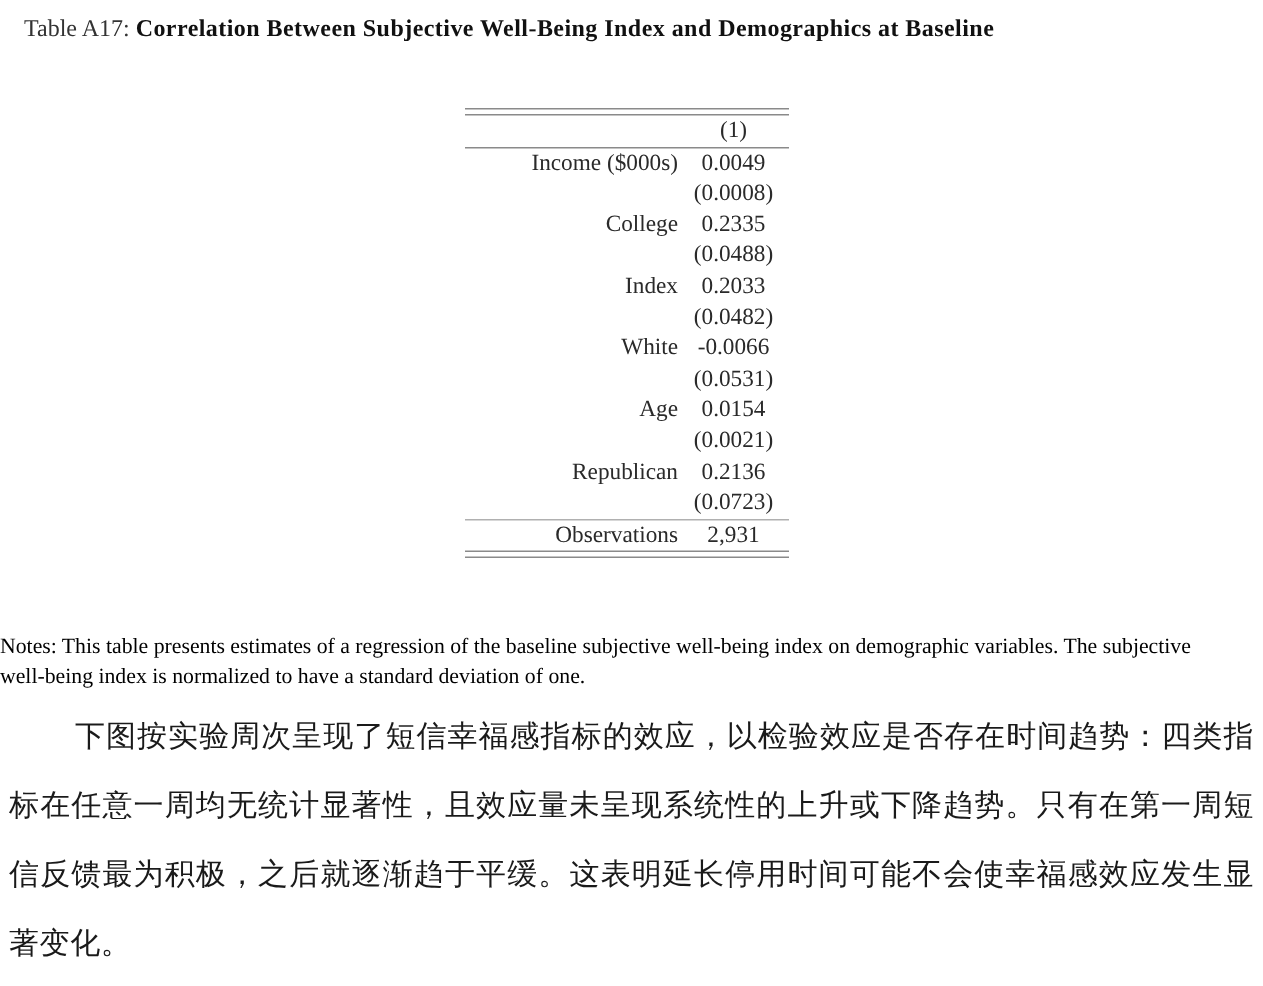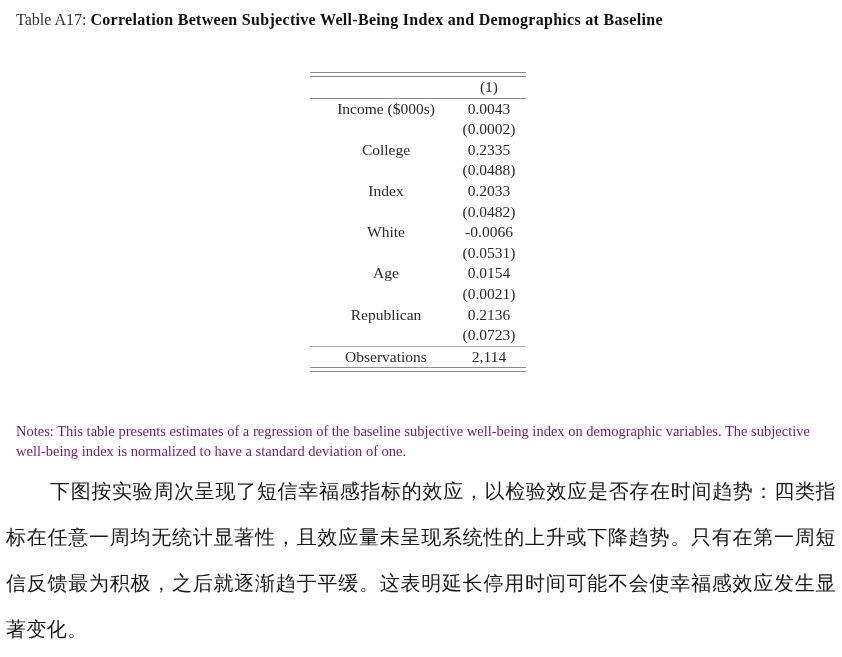--- a/index.html
+++ b/index.html
@@ -56,42 +56,42 @@
       box-sizing: border-box;
     }
     table.reg td {
       padding: 0;
       height: 20.6px;
       line-height: 20.6px;
       white-space: nowrap;
     }
     table.reg td.var {
       padding-left: 10px;
-      text-align: center;
+      text-align: right;
       width: 132px;
     }
     table.reg td.val {
       text-align: center;
     }
     table.reg tr.header td {
       border-bottom: 1.5px solid #8a8a8a;
     }
     table.reg tr.obs td {
       border-top: 1.5px solid #b0b0b0;
       font-family: Liberation Serif, serif;
     }
     .notes {
       position: absolute;
-      left: 16px;
+      left: 0;
       top: 421px;
       width: 810px;
       font-family: "Liberation Serif", "DejaVu Serif", serif;
       font-size: 14.5px;
       line-height: 20px;
-      color: #701a75;
+      color: #000000;
     }
     .cn-para {
       position: absolute;
       left: 6px;
       top: 470px;
       width: 830px;
       font-family: Liberation Mono, monospace;
       font-size: 20px;
       line-height: 46px;
       color: #1a1a1a;
@@ -112,25 +112,25 @@
   <div class="rule-double"></div>
   <table class="reg">
     <tbody>
         <tr class="header">
       <td class="var"></td>
       <td class="val">(1)</td>
     </tr>
 
     <tr>
       <td class="var">Income ($000s)</td>
-      <td class="val">0.0043</td>
+      <td class="val">0.0049</td>
     </tr>
     <tr>
       <td class="var"></td>
-      <td class="val">(0.0002)</td>
+      <td class="val">(0.0008)</td>
     </tr>
 
     <tr>
       <td class="var">College</td>
       <td class="val">0.2335</td>
     </tr>
     <tr>
       <td class="var"></td>
       <td class="val">(0.0488)</td>
     </tr>
@@ -167,21 +167,21 @@
       <td class="val">0.2136</td>
     </tr>
     <tr>
       <td class="var"></td>
       <td class="val">(0.0723)</td>
     </tr>
 
 
     <tr class="obs">
       <td class="var">Observations</td>
-      <td class="val">2,114</td>
+      <td class="val">2,931</td>
     </tr>
   </tbody>
     </table>
   <div class="rule-double"></div>
 </div>
 
 <div class="notes">Notes: This table presents estimates of a regression of the baseline subjective well-being index on demographic variables. The subjective well-being index is normalized to have a standard deviation of one.</div>
 
 <div class="cn-para">下图按实验周次呈现了短信幸福感指标的效应，以检验效应是否存在时间趋势：四类指标在任意一周均无统计显著性，且效应量未呈现系统性的上升或下降趋势。只有在第一周短信反馈最为积极，之后就逐渐趋于平缓。这表明延长停用时间可能不会使幸福感效应发生显著变化。</div>
 

